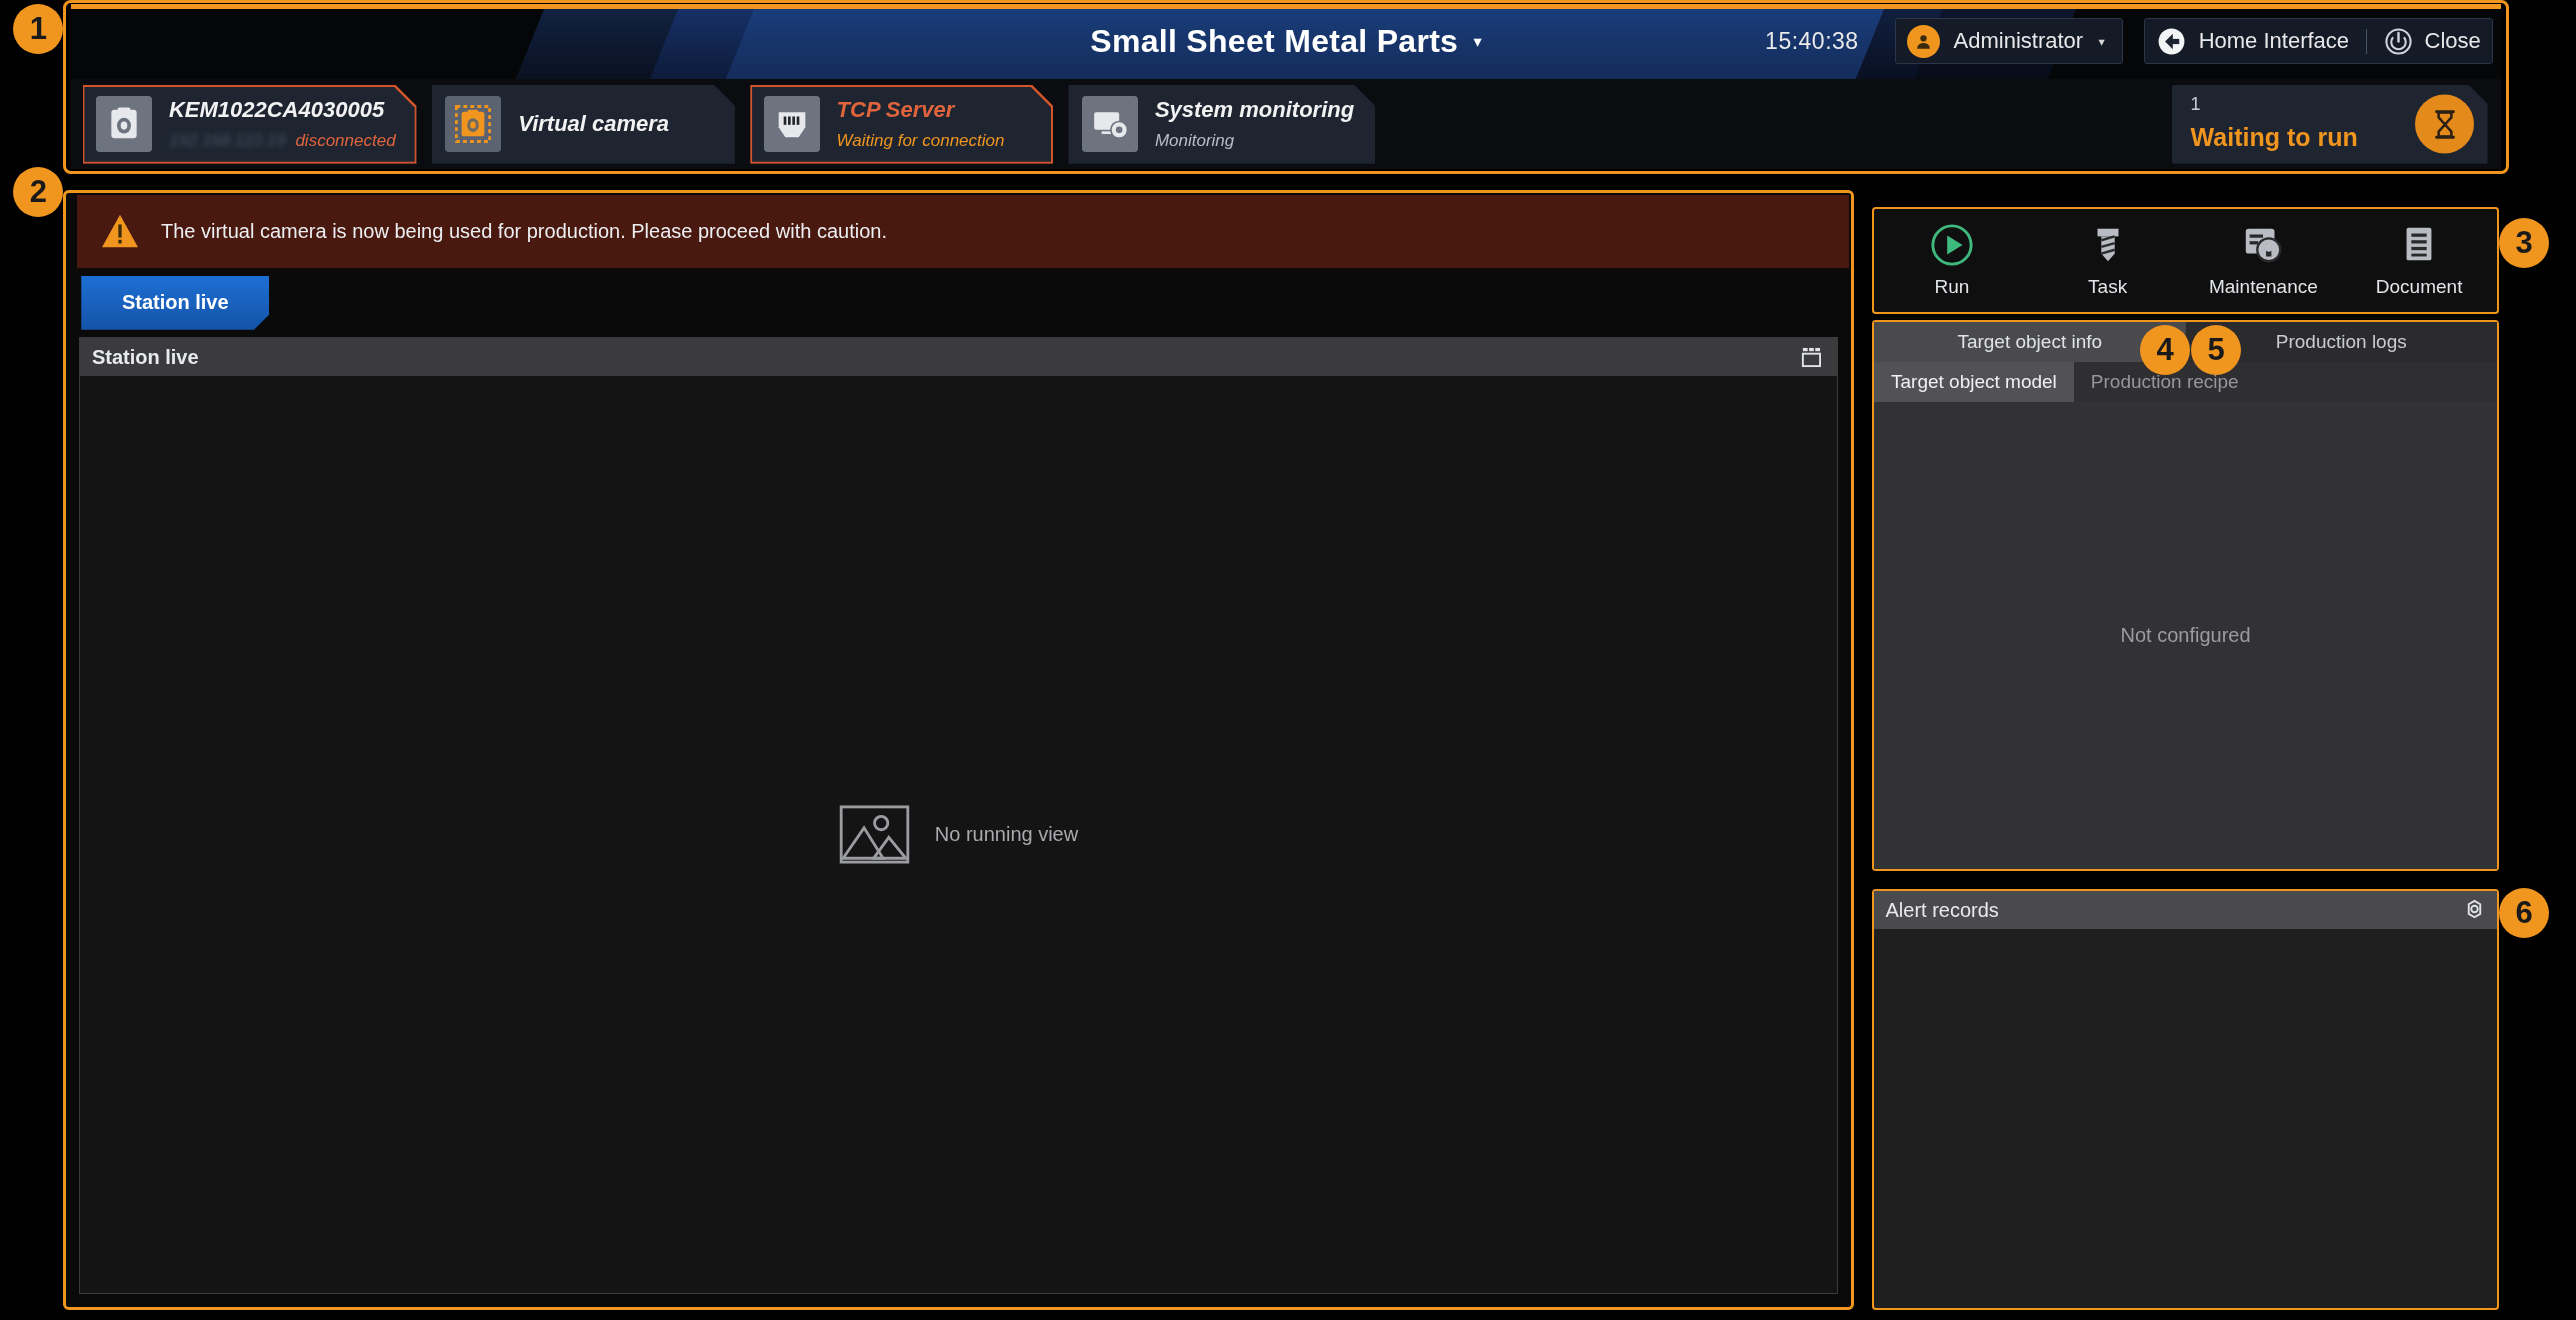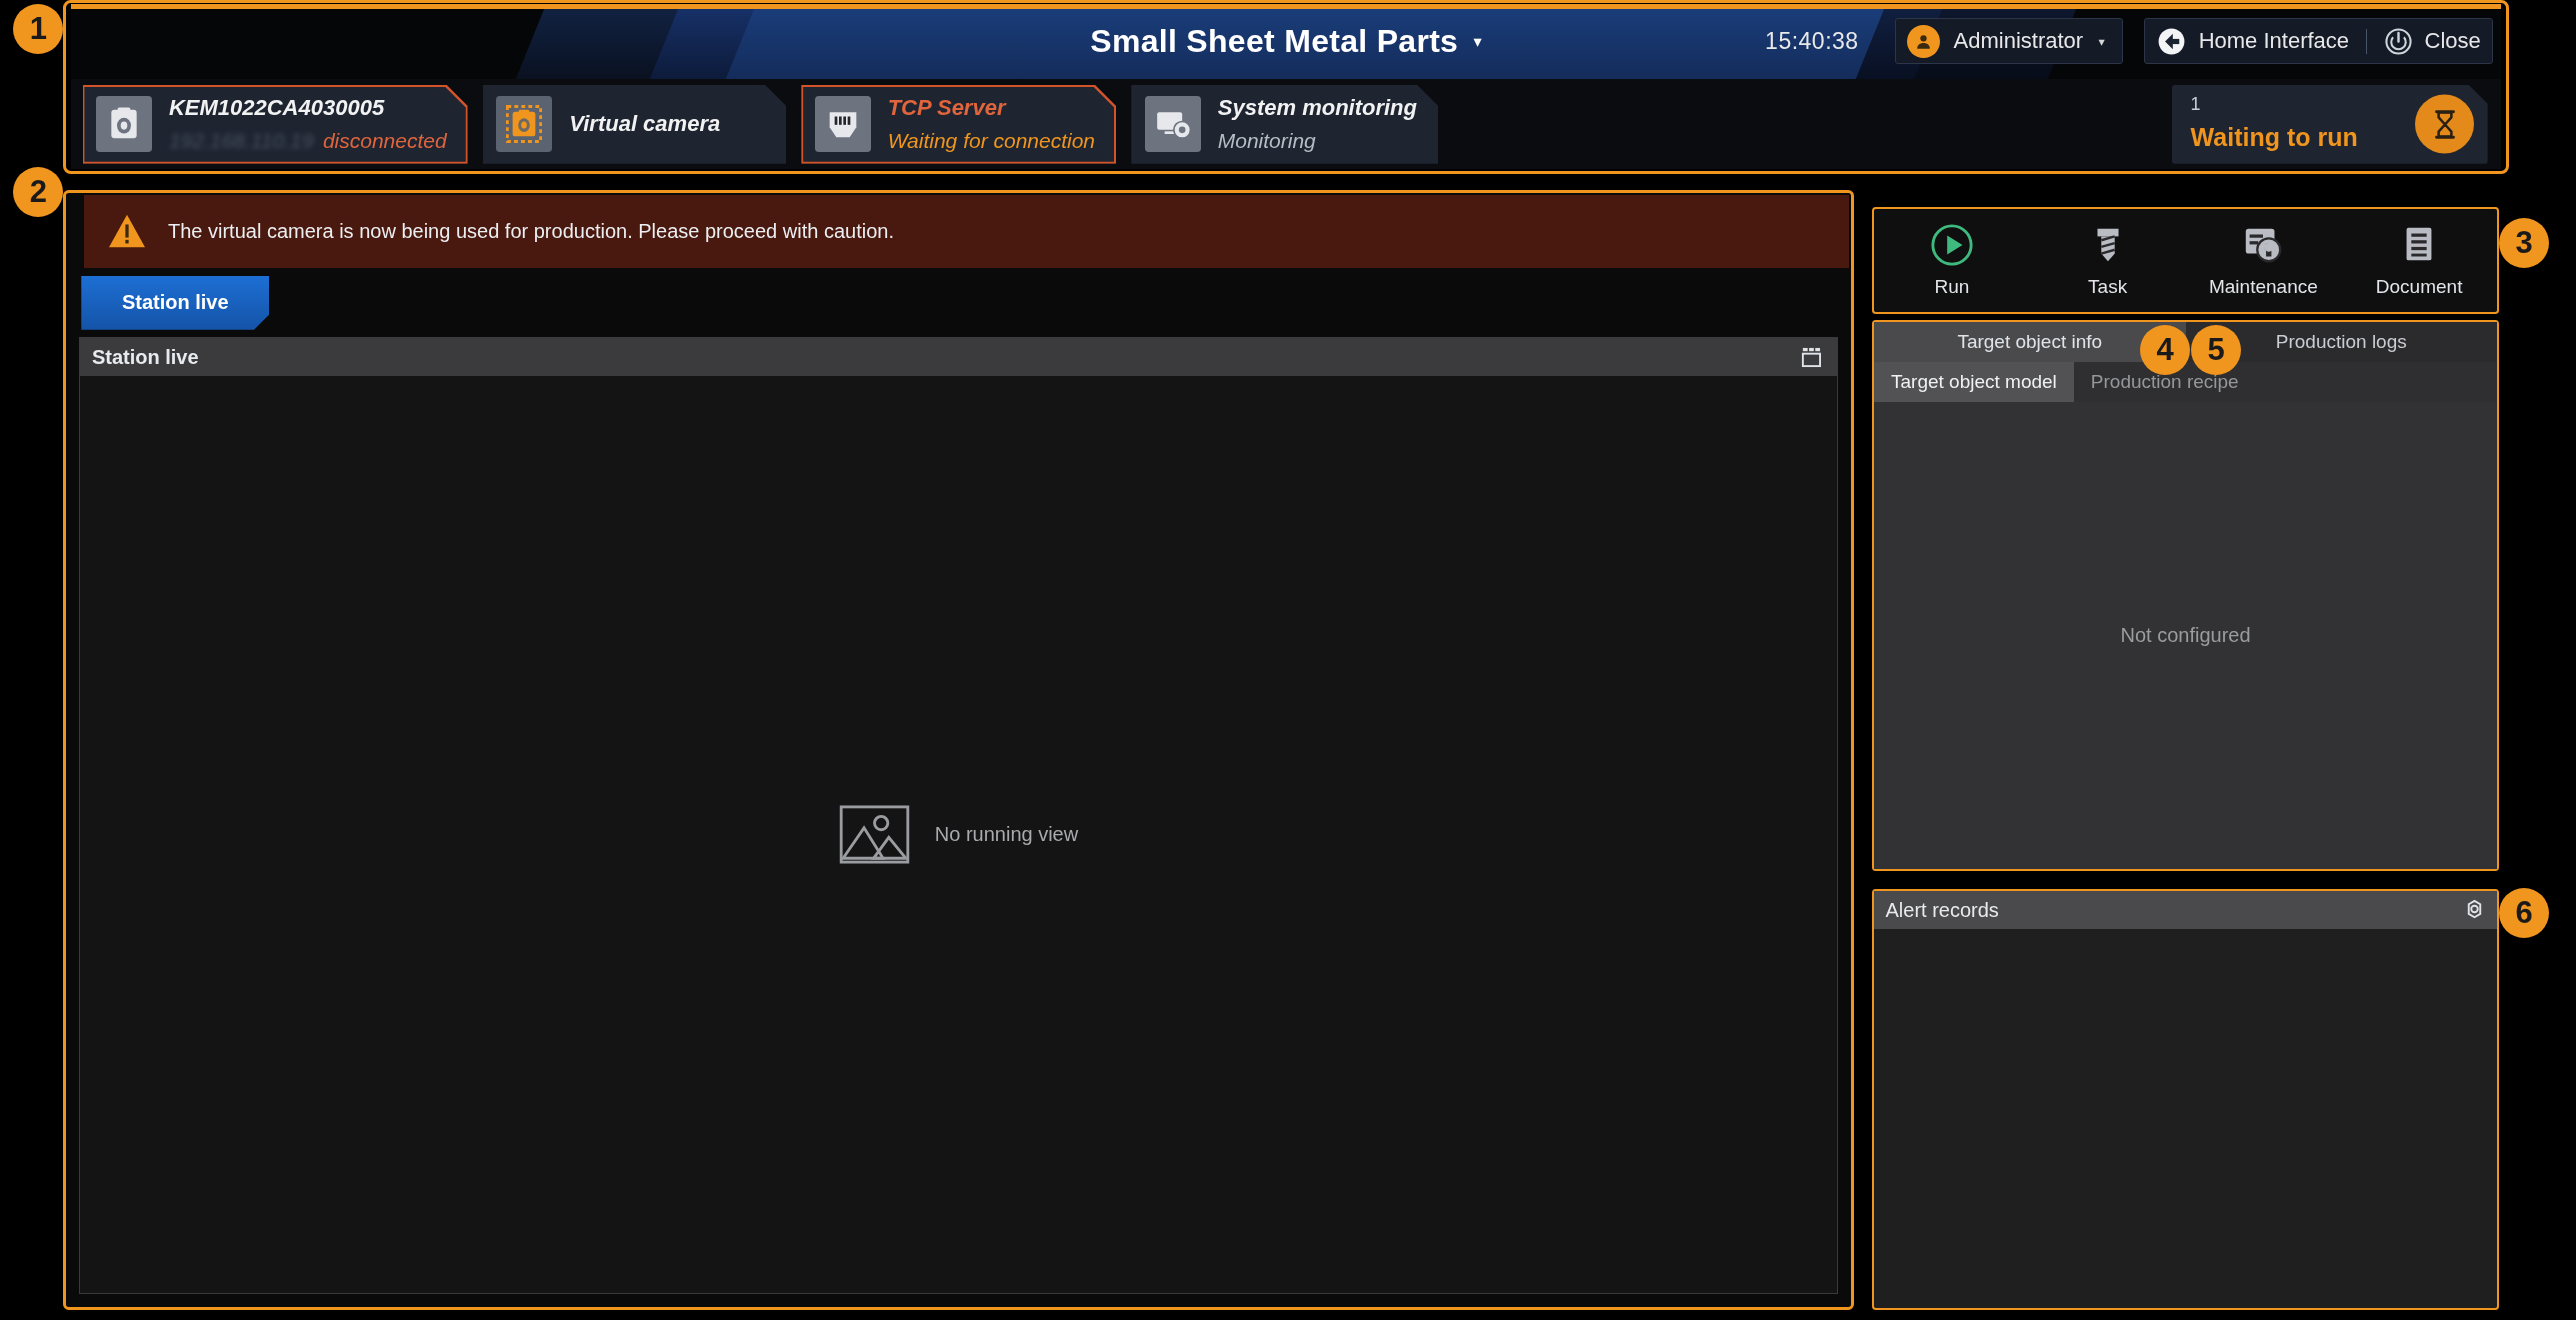--- a/index.html
+++ b/index.html
@@ -124,21 +124,21 @@
   .dev-tab > * { position: relative; z-index: 2; }
   .dev-ico {
     width: 56px; height: 56px; border-radius: 3.8px;
     background: #6d7480; margin-right: 17px; flex: 0 0 auto;
     display:flex; align-items:center; justify-content:center;
   }
   .dev-ico.virtual { background:#5c6370; }
   .dev-txt { display:flex; flex-direction:column; justify-content:center; gap:8.6px; }
   .dev-name { font-size: 22px; color: #f2f2f3; font-weight:600; }
   .dev-name.warn { color: #e0643c; }
-  .dev-sub { font-size: 21px; display:flex; align-items:flex-start; gap:9.6px; }
+  .dev-sub { font-size: 17px; display:flex; align-items:flex-start; gap:9.6px; }
   .dev-sub .ip { color:#4a5260; filter: blur(2.9px); }
   .dev-sub .state-dis { color:#e0643c; }
   .dev-sub .state-wait { color:#f0951e; }
   .dev-sub .state-mon { color:#b8bcc4; }
   .dev-name.plain-center { font-size: 22px; color:#f2f2f3; }
 
   
   .status-card {
     position: absolute; right: 13.4px; top: 5.7px; width: 316px; height: 79px;
     background: #1e2531; border-radius: 2.9px;
@@ -154,21 +154,21 @@
   }
 
   
   .left-panel {
     position: absolute; left: 63px; top: 190px; width: 1791px; height: 1120px;
     background: #0a0a0b;
     border: 3.8px solid #f0951e;
     border-radius: 5.7px;
   }
   .warn-banner {
-    position: absolute; left: 18px; top: 1.9px; right: 1.9px; height: 73px;
+    position: absolute; left: 11px; top: 1.9px; right: 1.9px; height: 73px;
     background: #49180e;
     display:flex; align-items:center; padding-left: 23px; gap: 21px;
   }
   .warn-text { color:#eceff2; font-size: 20px; }
   .station-tab-row {
     position: absolute; left: 1.9px; top: 75px; right: 1.9px; height: 67px;
     background:#0a0a0b;
   }
   .station-tab {
     position: absolute; left: 13.4px; top: 7.7px; height: 54px; width: 188px;

